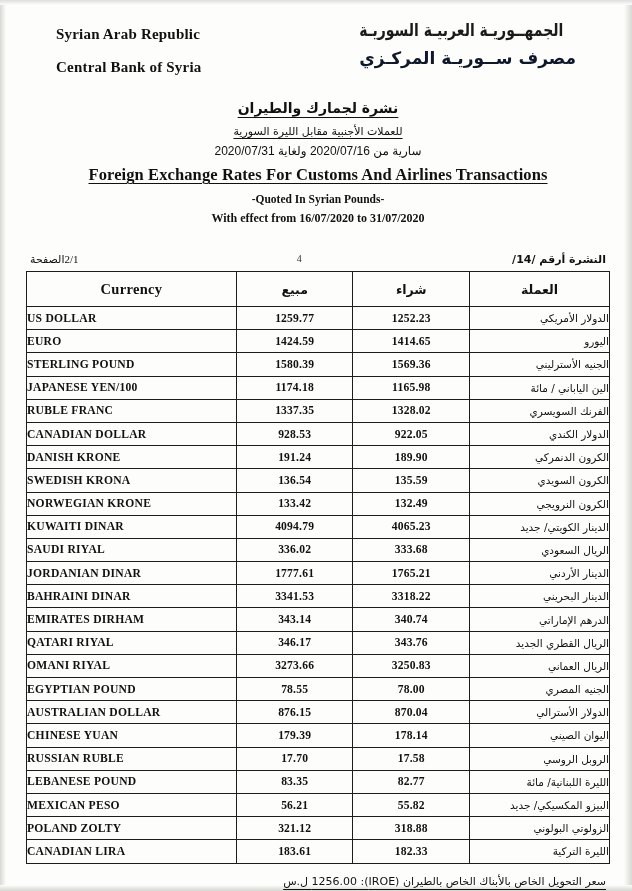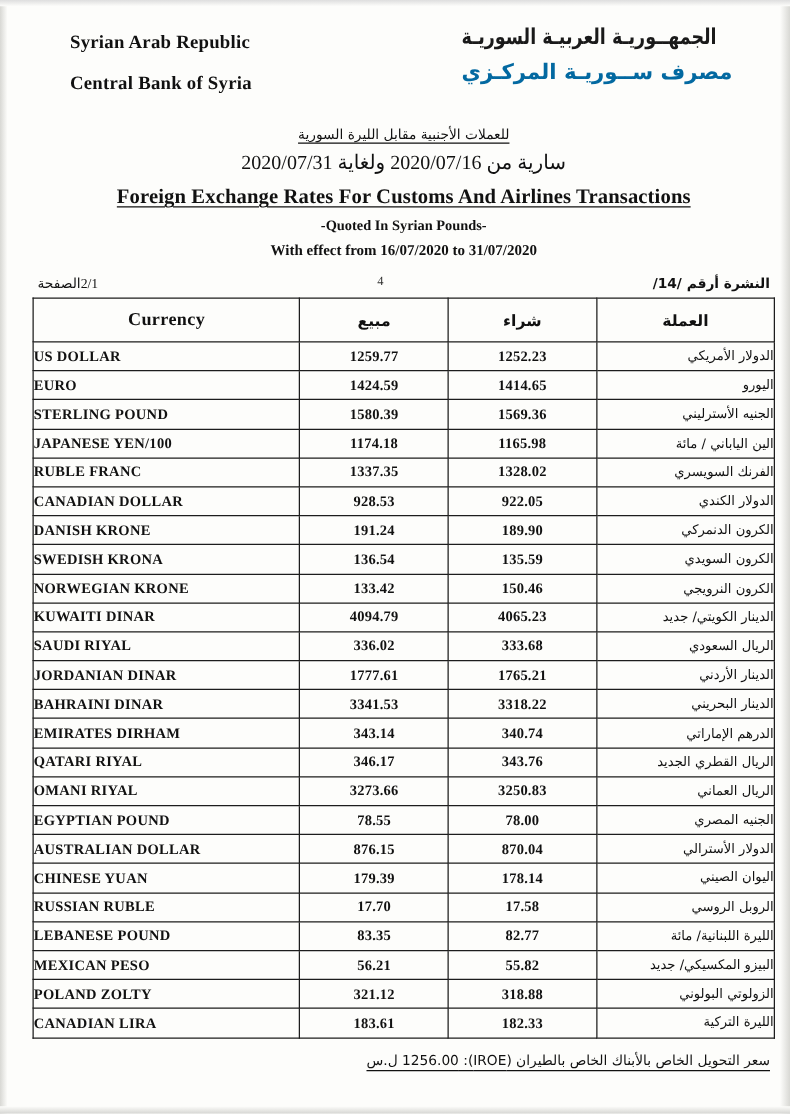--- a/index.html
+++ b/index.html
@@ -42,21 +42,21 @@
   .scan-edge-bottom {
     position: absolute;
     left: 0; right: 0; bottom: 0;
     height: 6px;
     background: linear-gradient(to top, #d5d5d2, #fdfdfb);
   }
 
   .content {
     position: absolute;
     left: 26px;
-    right: 12px;
+    right: 22px;
     top: 16px;
   }
 
   
   .header {
     display: flex;
     justify-content: space-between;
     align-items: flex-start;
     height: 76px;
   }
@@ -89,21 +89,21 @@
     color: #1a1a1a;
     white-space: nowrap;
   }
   .hr-line2 {
     font-family: "DejaVu Sans", sans-serif;
     font-size: 17px;
     font-weight: bold;
     margin-top: 10px;
     letter-spacing: -0.5px;
     white-space: nowrap;
-    color: #0369a1;
+    color: #0f172a;
   }
 
   
   .titles {
     text-align: center;
     margin-top: 8px;
   }
   .t-ar1 {
     font-family: "DejaVu Sans", sans-serif;
     font-size: 14px;
@@ -114,22 +114,22 @@
   }
   .t-ar2 {
     font-family: "DejaVu Sans", sans-serif;
     font-size: 11px;
     direction: rtl;
     margin-top: 9px;
     text-decoration: underline;
     text-underline-offset: 3px;
   }
   .t-ar3 {
-    font-family: Liberation Serif, serif;
-    font-size: 16px;
+    font-family: Liberation Sans, sans-serif;
+    font-size: 12px;
     direction: rtl;
     margin-top: 6px;
   }
   .t-en1 {
     font-family: "Liberation Serif", serif;
     font-weight: bold;
     font-size: 16.5px;
     margin-top: 7px;
     text-decoration: underline;
     text-underline-offset: 3px;
@@ -146,21 +146,21 @@
     font-size: 12px;
     font-weight: bold;
     margin-top: 6px;
   }
 
   
   .meta-row {
     display: flex;
     justify-content: space-between;
     align-items: flex-end;
-    margin-top: 12px;
+    margin-top: 27px;
     padding: 0 4px 0 4px;
     font-size: 11px;
   }
   .meta-left {
     font-family: "DejaVu Sans", sans-serif;
     direction: rtl;
     font-size: 11px;
   }
   .meta-left .pg {
     font-family: "Liberation Serif", serif;
@@ -267,20 +267,21 @@
         <div class="hl-line1">Syrian Arab Republic</div>
         <div class="hl-line2">Central Bank of Syria</div>
       </div>
       <div class="header-right">
         <div class="hr-line1">الجمهــوريـة العربيـة السوريـة</div>
         <div class="hr-line2">مصرف ســوريـة المركـزي</div>
       </div>
     </div>
 
     <div class="titles">
+      <div class="t-ar1">نشرة لجمارك والطيران</div>
       <div class="t-ar2">للعملات الأجنبية مقابل الليرة السورية</div>
       <div class="t-ar3">سارية من 2020/07/16 ولغاية 2020/07/31</div>
       <div class="t-en1">Foreign Exchange Rates For Customs And Airlines Transactions</div>
       <div class="t-en2">-Quoted In Syrian Pounds-</div>
       <div class="t-en3">With effect from 16/07/2020 to 31/07/2020</div>
     </div>
 
     <div class="meta-row">
       <div class="meta-left">
         <span class="pg">2/1</span><span>الصفحة</span>
@@ -349,21 +350,21 @@
           </tr>
           <tr>
             <td class="c-name">SWEDISH KRONA</td>
             <td class="c-num">136.54</td>
             <td class="c-num">135.59</td>
             <td class="c-ar">الكرون السويدي</td>
           </tr>
           <tr>
             <td class="c-name">NORWEGIAN KRONE</td>
             <td class="c-num">133.42</td>
-            <td class="c-num">150.46</td>
+            <td class="c-num">132.49</td>
             <td class="c-ar">الكرون النرويجي</td>
           </tr>
           <tr>
             <td class="c-name">KUWAITI DINAR</td>
             <td class="c-num">4094.79</td>
             <td class="c-num">4065.23</td>
             <td class="c-ar">الدينار الكويتي/ جديد</td>
           </tr>
           <tr>
             <td class="c-name">SAUDI RIYAL</td>

